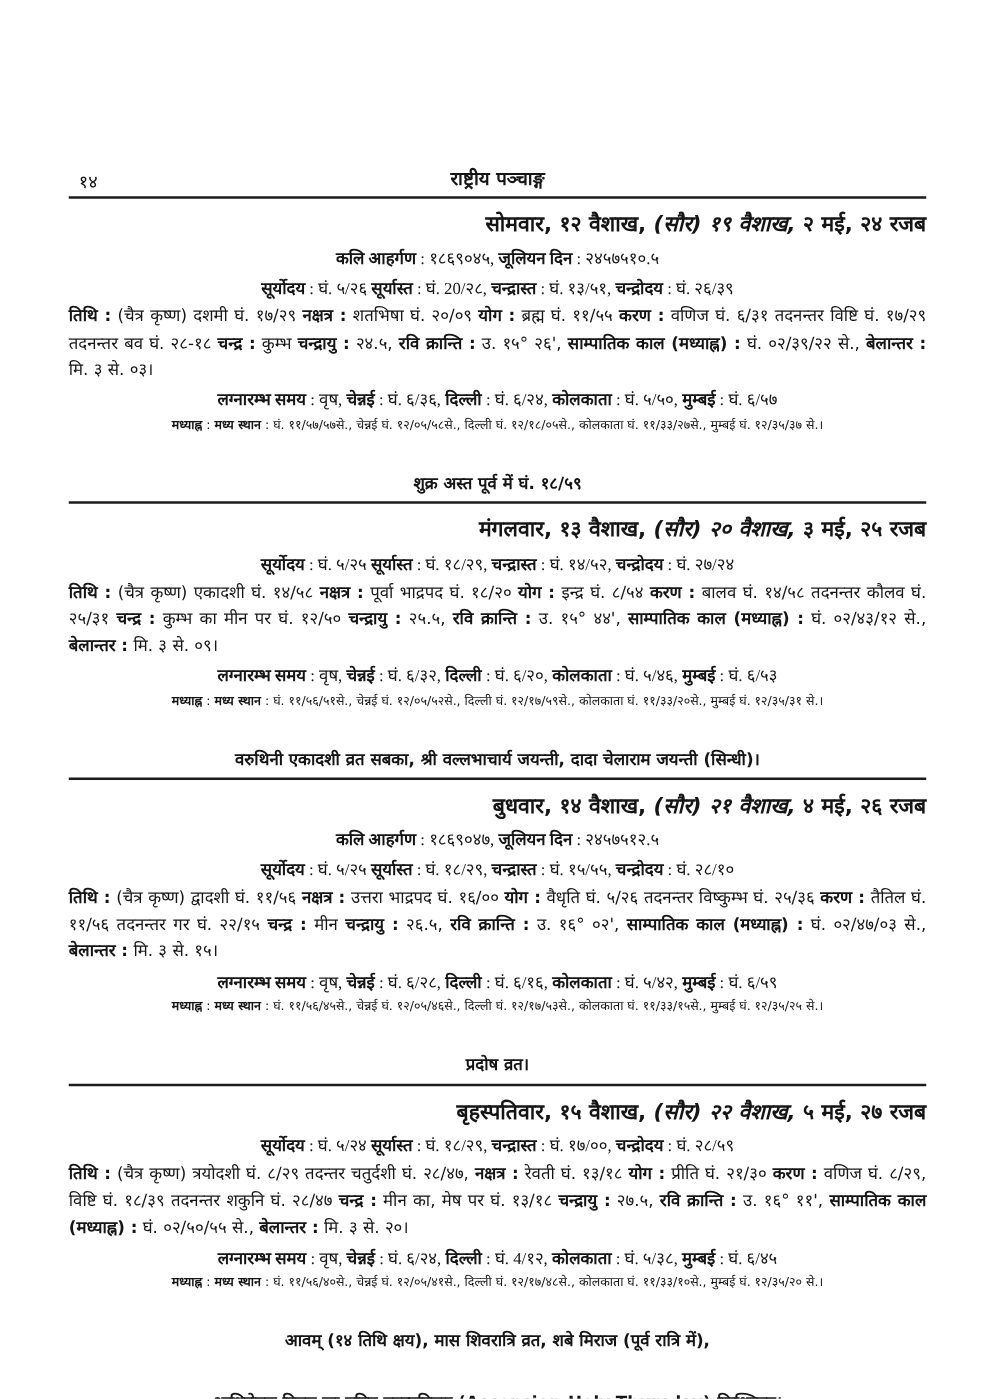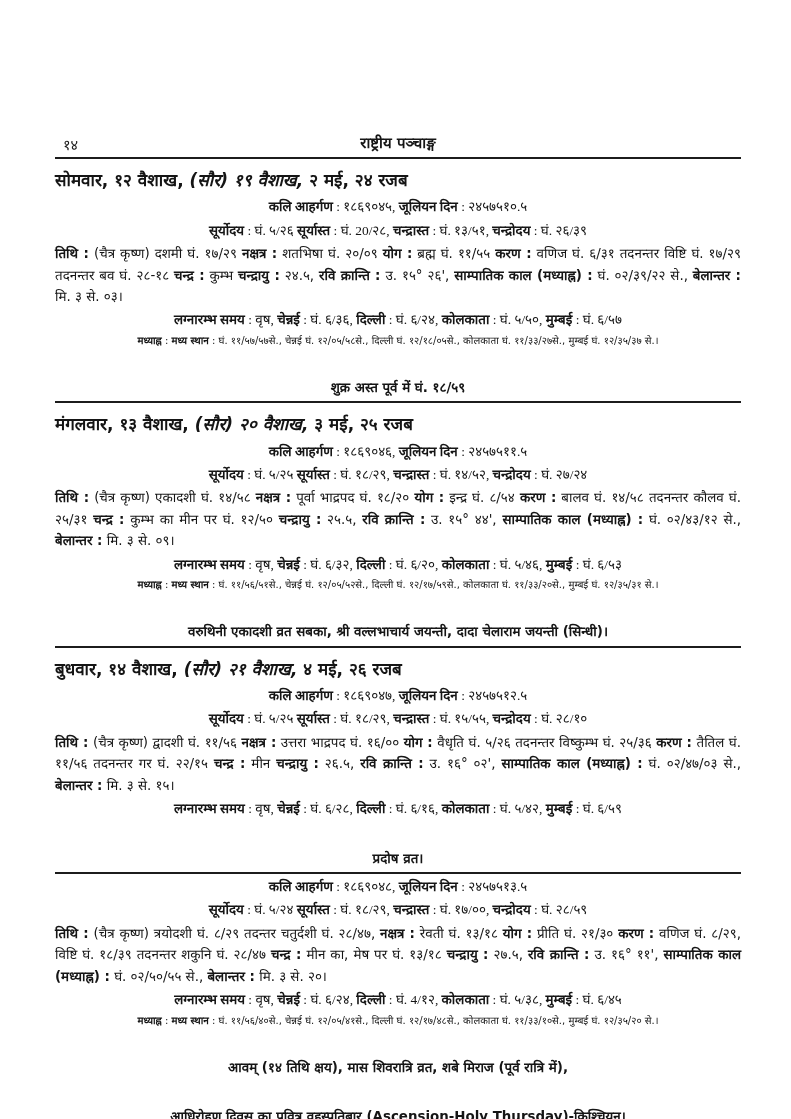--- a/index.html
+++ b/index.html
@@ -7,21 +7,21 @@
     width:791px;height:1119px;background:#ffffff;color:#151515;
     font-family:"DejaVu Sans","Liberation Sans",sans-serif;
     overflow:hidden;
   }
   .page{box-sizing:border-box;width:791px;height:1119px;padding:132px 50px 0 55px;}
   .page-header{position:relative;height:22px;}
   .page-number{position:absolute;left:8px;top:2px;font-size:14.5px;}
   .page-title{display:block;text-align:center;font-weight:bold;font-size:15px;}
   .rule{border:none;border-top:2px solid #1c1c1c;margin:3px 0 2px 0;height:0;}
   .day-section{padding:0;}
-  .day-heading{margin:11px 0 5px 0;text-align:left;font-size:17px;font-weight:bold;line-height:1.25;}
+  .day-heading{margin:11px 0 5px 0;text-align:right;font-size:17px;font-weight:bold;line-height:1.25;}
   .line{margin:2px 0;font-size:13.4px;line-height:1.6;}
   .center{text-align:center;font-family:Liberation Serif, serif;}
   .justify{text-align:justify;}
   .madhyahna{font-size:10px;white-space:nowrap;text-align:center;letter-spacing:0px;}
   .event{font-weight:bold;text-align:center;margin-top:28px;}
   .bold{font-weight:bold;}
   .italic{font-style:italic;}
 </style>
 </head>
 <body>
@@ -40,41 +40,41 @@
     <p class="line center"><span class="bold">सूर्योदय</span><span> : घं. ५/२६ </span><span class="bold">सूर्यास्त</span><span> : घं. 20/२८, </span><span class="bold">चन्द्रास्त</span><span> : घं. १३/५१, </span><span class="bold">चन्द्रोदय</span><span> : घं. २६/३९</span></p>
     <p class="line justify"><span class="bold">तिथि :</span><span> (चैत्र कृष्ण) दशमी घं. १७/२९ </span><span class="bold">नक्षत्र :</span><span> शतभिषा घं. २०/०९ </span><span class="bold">योग :</span><span> ब्रह्म घं. ११/५५ </span><span class="bold">करण :</span><span> वणिज घं. ६/३१ तदनन्तर विष्टि घं. १७/२९ तदनन्तर बव घं. २८-१८ </span><span class="bold">चन्द्र :</span><span> कुम्भ </span><span class="bold">चन्द्रायु :</span><span> २४.५, </span><span class="bold">रवि क्रान्ति :</span><span> उ. १५° २६', </span><span class="bold">साम्पातिक काल (मध्याह्न) :</span><span> घं. ०२/३९/२२ से., </span><span class="bold">बेलान्तर :</span><span> मि. ३ से. ०३।</span></p>
     <p class="line center"><span class="bold">लग्नारम्भ समय</span><span> : वृष, </span><span class="bold">चेन्नई</span><span> : घं. ६/३६, </span><span class="bold">दिल्ली</span><span> : घं. ६/२४, </span><span class="bold">कोलकाता</span><span> : घं. ५/५०, </span><span class="bold">मुम्बई</span><span> : घं. ६/५७</span></p>
     <p class="line madhyahna"><span class="bold">मध्याह्न</span><span> : </span><span class="bold">मध्य स्थान</span><span> : घं. ११/५७/५७से., चेन्नई घं. १२/०५/५८से., दिल्ली घं. १२/१८/०५से., कोलकाता घं. ११/३३/२७से., मुम्बई घं. १२/३५/३७ से.।</span></p>
     <p class="line event">शुक्र अस्त पूर्व में घं. १८/५९</p>
   </section>
   <hr class="rule">
 
   <section class="day-section">
     <h2 class="day-heading"><span class="bold">मंगलवार, १३ वैशाख, </span><span class="bold italic">(सौर) २० वैशाख,</span><span class="bold"> ३ मई, २५ रजब</span></h2>
-    <p class="line center"><span class="bold">कलि आहर्गण</span><span> : १८६९०४६, </span><span class="bold">जूलियन दिन</span><span> : २४५७५११.५</span></p>
     <p class="line center"><span class="bold">सूर्योदय</span><span> : घं. ५/२५ </span><span class="bold">सूर्यास्त</span><span> : घं. १८/२९, </span><span class="bold">चन्द्रास्त</span><span> : घं. १४/५२, </span><span class="bold">चन्द्रोदय</span><span> : घं. २७/२४</span></p>
     <p class="line justify"><span class="bold">तिथि :</span><span> (चैत्र कृष्ण) एकादशी घं. १४/५८ </span><span class="bold">नक्षत्र :</span><span> पूर्वा भाद्रपद घं. १८/२० </span><span class="bold">योग :</span><span> इन्द्र घं. ८/५४ </span><span class="bold">करण :</span><span> बालव घं. १४/५८ तदनन्तर कौलव घं. २५/३१ </span><span class="bold">चन्द्र :</span><span> कुम्भ का मीन पर घं. १२/५० </span><span class="bold">चन्द्रायु :</span><span> २५.५, </span><span class="bold">रवि क्रान्ति :</span><span> उ. १५° ४४', </span><span class="bold">साम्पातिक काल (मध्याह्न) :</span><span> घं. ०२/४३/१२ से., </span><span class="bold">बेलान्तर :</span><span> मि. ३ से. ०९।</span></p>
     <p class="line center"><span class="bold">लग्नारम्भ समय</span><span> : वृष, </span><span class="bold">चेन्नई</span><span> : घं. ६/३२, </span><span class="bold">दिल्ली</span><span> : घं. ६/२०, </span><span class="bold">कोलकाता</span><span> : घं. ५/४६, </span><span class="bold">मुम्बई</span><span> : घं. ६/५३</span></p>
     <p class="line madhyahna"><span class="bold">मध्याह्न</span><span> : </span><span class="bold">मध्य स्थान</span><span> : घं. ११/५६/५१से., चेन्नई घं. १२/०५/५२से., दिल्ली घं. १२/१७/५९से., कोलकाता घं. ११/३३/२०से., मुम्बई घं. १२/३५/३१ से.।</span></p>
     <p class="line event">वरुथिनी एकादशी व्रत सबका, श्री वल्लभाचार्य जयन्ती, दादा चेलाराम जयन्ती (सिन्धी)।</p>
   </section>
   <hr class="rule">
 
   <section class="day-section">
     <h2 class="day-heading"><span class="bold">बुधवार, १४ वैशाख, </span><span class="bold italic">(सौर) २१ वैशाख,</span><span class="bold"> ४ मई, २६ रजब</span></h2>
     <p class="line center"><span class="bold">कलि आहर्गण</span><span> : १८६९०४७, </span><span class="bold">जूलियन दिन</span><span> : २४५७५१२.५</span></p>
     <p class="line center"><span class="bold">सूर्योदय</span><span> : घं. ५/२५ </span><span class="bold">सूर्यास्त</span><span> : घं. १८/२९, </span><span class="bold">चन्द्रास्त</span><span> : घं. १५/५५, </span><span class="bold">चन्द्रोदय</span><span> : घं. २८/१०</span></p>
     <p class="line justify"><span class="bold">तिथि :</span><span> (चैत्र कृष्ण) द्वादशी घं. ११/५६ </span><span class="bold">नक्षत्र :</span><span> उत्तरा भाद्रपद घं. १६/०० </span><span class="bold">योग :</span><span> वैधृति घं. ५/२६ तदनन्तर विष्कुम्भ घं. २५/३६ </span><span class="bold">करण :</span><span> तैतिल घं. ११/५६ तदनन्तर गर घं. २२/१५ </span><span class="bold">चन्द्र :</span><span> मीन </span><span class="bold">चन्द्रायु :</span><span> २६.५, </span><span class="bold">रवि क्रान्ति :</span><span> उ. १६° ०२', </span><span class="bold">साम्पातिक काल (मध्याह्न) :</span><span> घं. ०२/४७/०३ से., </span><span class="bold">बेलान्तर :</span><span> मि. ३ से. १५।</span></p>
     <p class="line center"><span class="bold">लग्नारम्भ समय</span><span> : वृष, </span><span class="bold">चेन्नई</span><span> : घं. ६/२८, </span><span class="bold">दिल्ली</span><span> : घं. ६/१६, </span><span class="bold">कोलकाता</span><span> : घं. ५/४२, </span><span class="bold">मुम्बई</span><span> : घं. ६/५९</span></p>
+    <p class="line madhyahna"><span class="bold">मध्याह्न</span><span> : </span><span class="bold">मध्य स्थान</span><span> : घं. ११/५६/४५से., चेन्नई घं. १२/०५/४६से., दिल्ली घं. १२/१७/५३से., कोलकाता घं. ११/३३/१५से., मुम्बई घं. १२/३५/२५ से.।</span></p>
     <p class="line event">प्रदोष व्रत।</p>
   </section>
   <hr class="rule">
 
   <section class="day-section">
-    <p class="line center"><span class="bold">कलि आहर्गण</span><span> : १८६९०४८, </span><span class="bold">जूलियन दिन</span><span> : २४५७५१३.५</span></p>
+    <h2 class="day-heading"><span class="bold">बृहस्पतिवार, १५ वैशाख, </span><span class="bold italic">(सौर) २२ वैशाख,</span><span class="bold"> ५ मई, २७ रजब</span></h2>
     <p class="line center"><span class="bold">सूर्योदय</span><span> : घं. ५/२४ </span><span class="bold">सूर्यास्त</span><span> : घं. १८/२९, </span><span class="bold">चन्द्रास्त</span><span> : घं. १७/००, </span><span class="bold">चन्द्रोदय</span><span> : घं. २८/५९</span></p>
     <p class="line justify"><span class="bold">तिथि :</span><span> (चैत्र कृष्ण) त्रयोदशी घं. ८/२९ तदन्तर चतुर्दशी घं. २८/४७, </span><span class="bold">नक्षत्र :</span><span> रेवती घं. १३/१८ </span><span class="bold">योग :</span><span> प्रीति घं. २१/३० </span><span class="bold">करण :</span><span> वणिज घं. ८/२९, विष्टि घं. १८/३९ तदनन्तर शकुनि घं. २८/४७ </span><span class="bold">चन्द्र :</span><span> मीन का, मेष पर घं. १३/१८ </span><span class="bold">चन्द्रायु :</span><span> २७.५, </span><span class="bold">रवि क्रान्ति :</span><span> उ. १६° ११', </span><span class="bold">साम्पातिक काल (मध्याह्न) :</span><span> घं. ०२/५०/५५ से., </span><span class="bold">बेलान्तर :</span><span> मि. ३ से. २०।</span></p>
     <p class="line center"><span class="bold">लग्नारम्भ समय</span><span> : वृष, </span><span class="bold">चेन्नई</span><span> : घं. ६/२४, </span><span class="bold">दिल्ली</span><span> : घं. 4/१२, </span><span class="bold">कोलकाता</span><span> : घं. ५/३८, </span><span class="bold">मुम्बई</span><span> : घं. ६/४५</span></p>
     <p class="line madhyahna"><span class="bold">मध्याह्न</span><span> : </span><span class="bold">मध्य स्थान</span><span> : घं. ११/५६/४०से., चेन्नई घं. १२/०५/४१से., दिल्ली घं. १२/१७/४८से., कोलकाता घं. ११/३३/१०से., मुम्बई घं. १२/३५/२० से.।</span></p>
     <p class="line event">आवम् (१४ तिथि क्षय), मास शिवरात्रि व्रत, शबे मिराज (पूर्व रात्रि में),</p>
     <p class="line event">आधिरोहण दिवस का पवित्र वृहस्पतिबार (Ascension-Holy Thursday)-क्रिश्चियन।</p>
   </section>
   <hr class="rule">
 
 </div>

